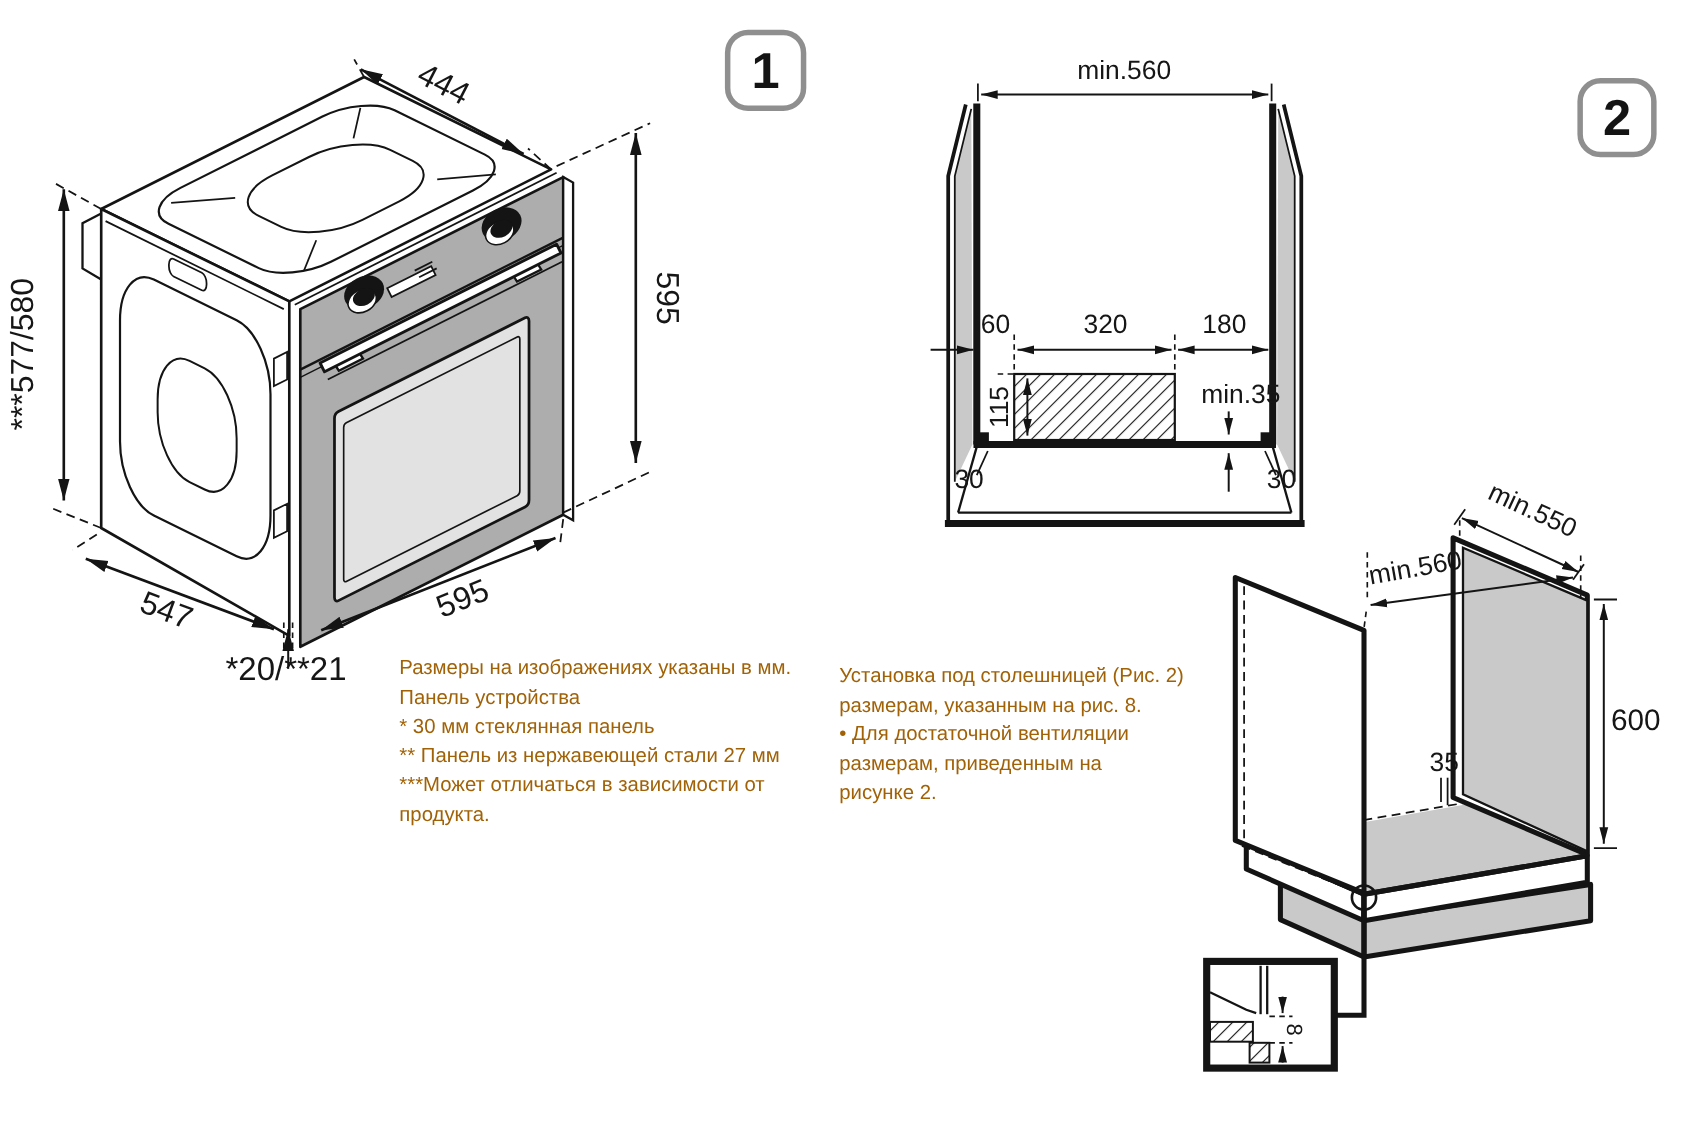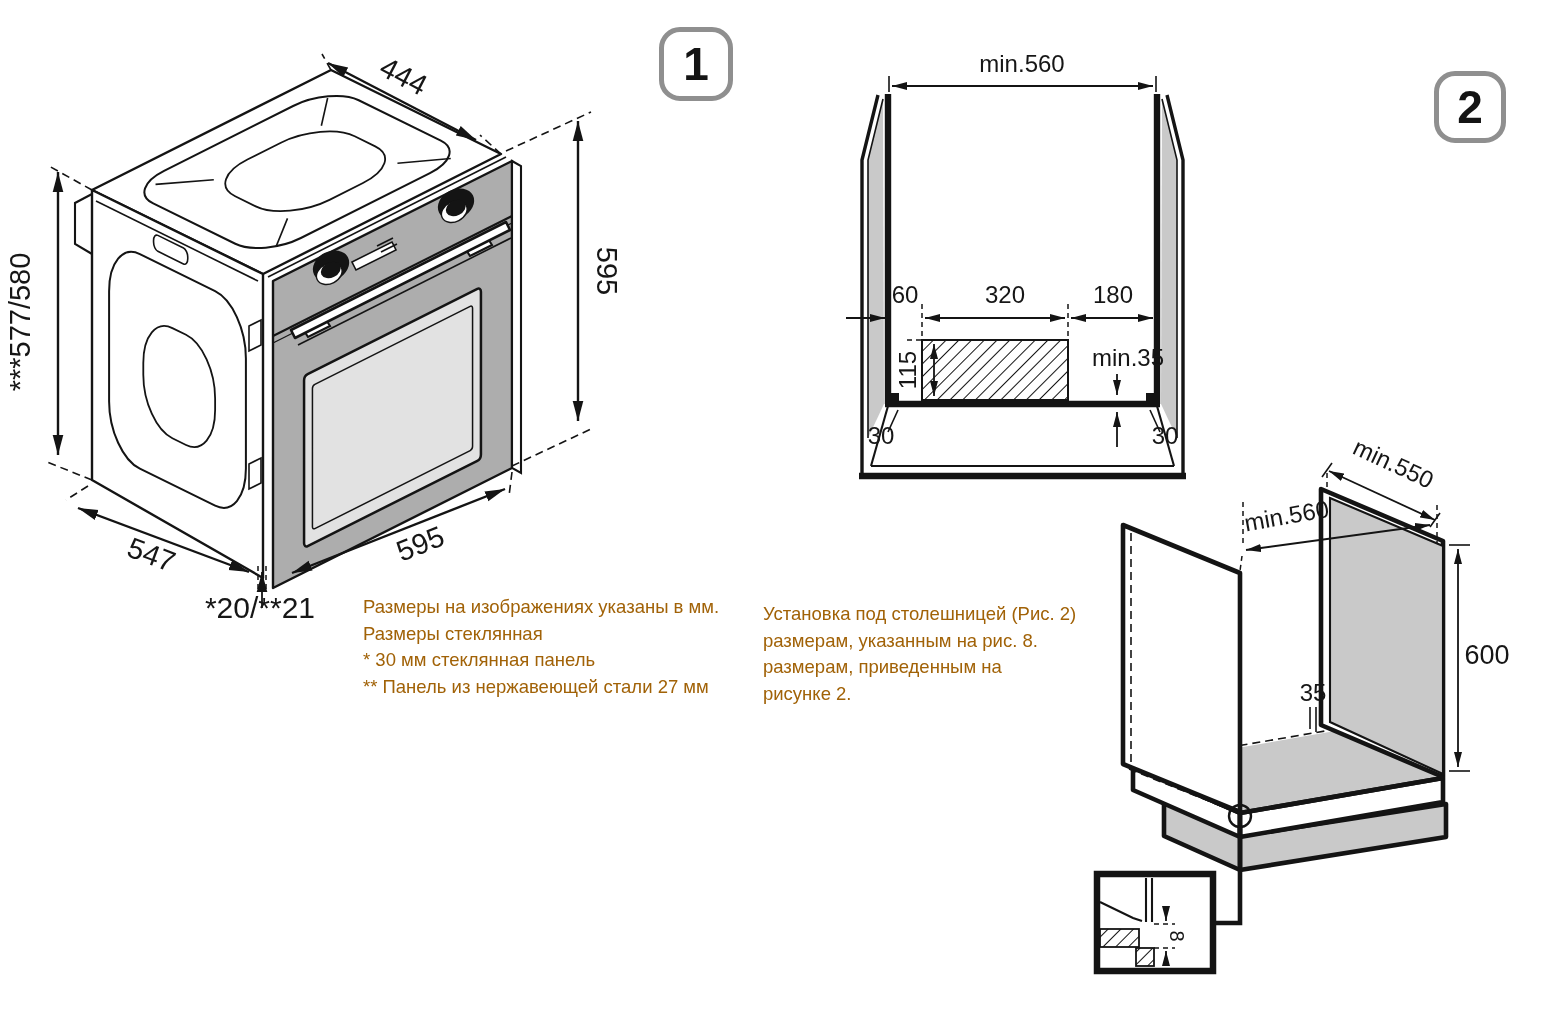--- a/index.html
+++ b/index.html
@@ -285,25 +285,28 @@
 
 <div class="badge" style="left:659px;top:27px;width:74px;height:74px;">
   <span>1</span>
 </div>
 <div class="badge" style="left:1434px;top:71px;width:72px;height:72px;">
   <span>2</span>
 </div>
 
 <div class="notes" style="left:363px;top:594px;">
   <div>Размеры на изображениях указаны в мм.</div>
-  <div>Размеры стеклянная</div>
+  <div>Панель устройства</div>
   <div>* 30 мм стеклянная панель</div>
   <div>** Панель из нержавеющей стали 27 мм</div>
+  <div>***Может отличаться в зависимости от</div>
+  <div>продукта.</div>
 </div>
 
 <div class="notes" style="left:763px;top:601px;">
   <div>Установка под столешницей (Рис. 2)</div>
   <div>размерам, указанным на рис. 8.</div>
+  <div>• Для достаточной вентиляции</div>
   <div>размерам, приведенным на</div>
   <div>рисунке 2.</div>
 </div>
 
 </div>
 
 </body></html>

